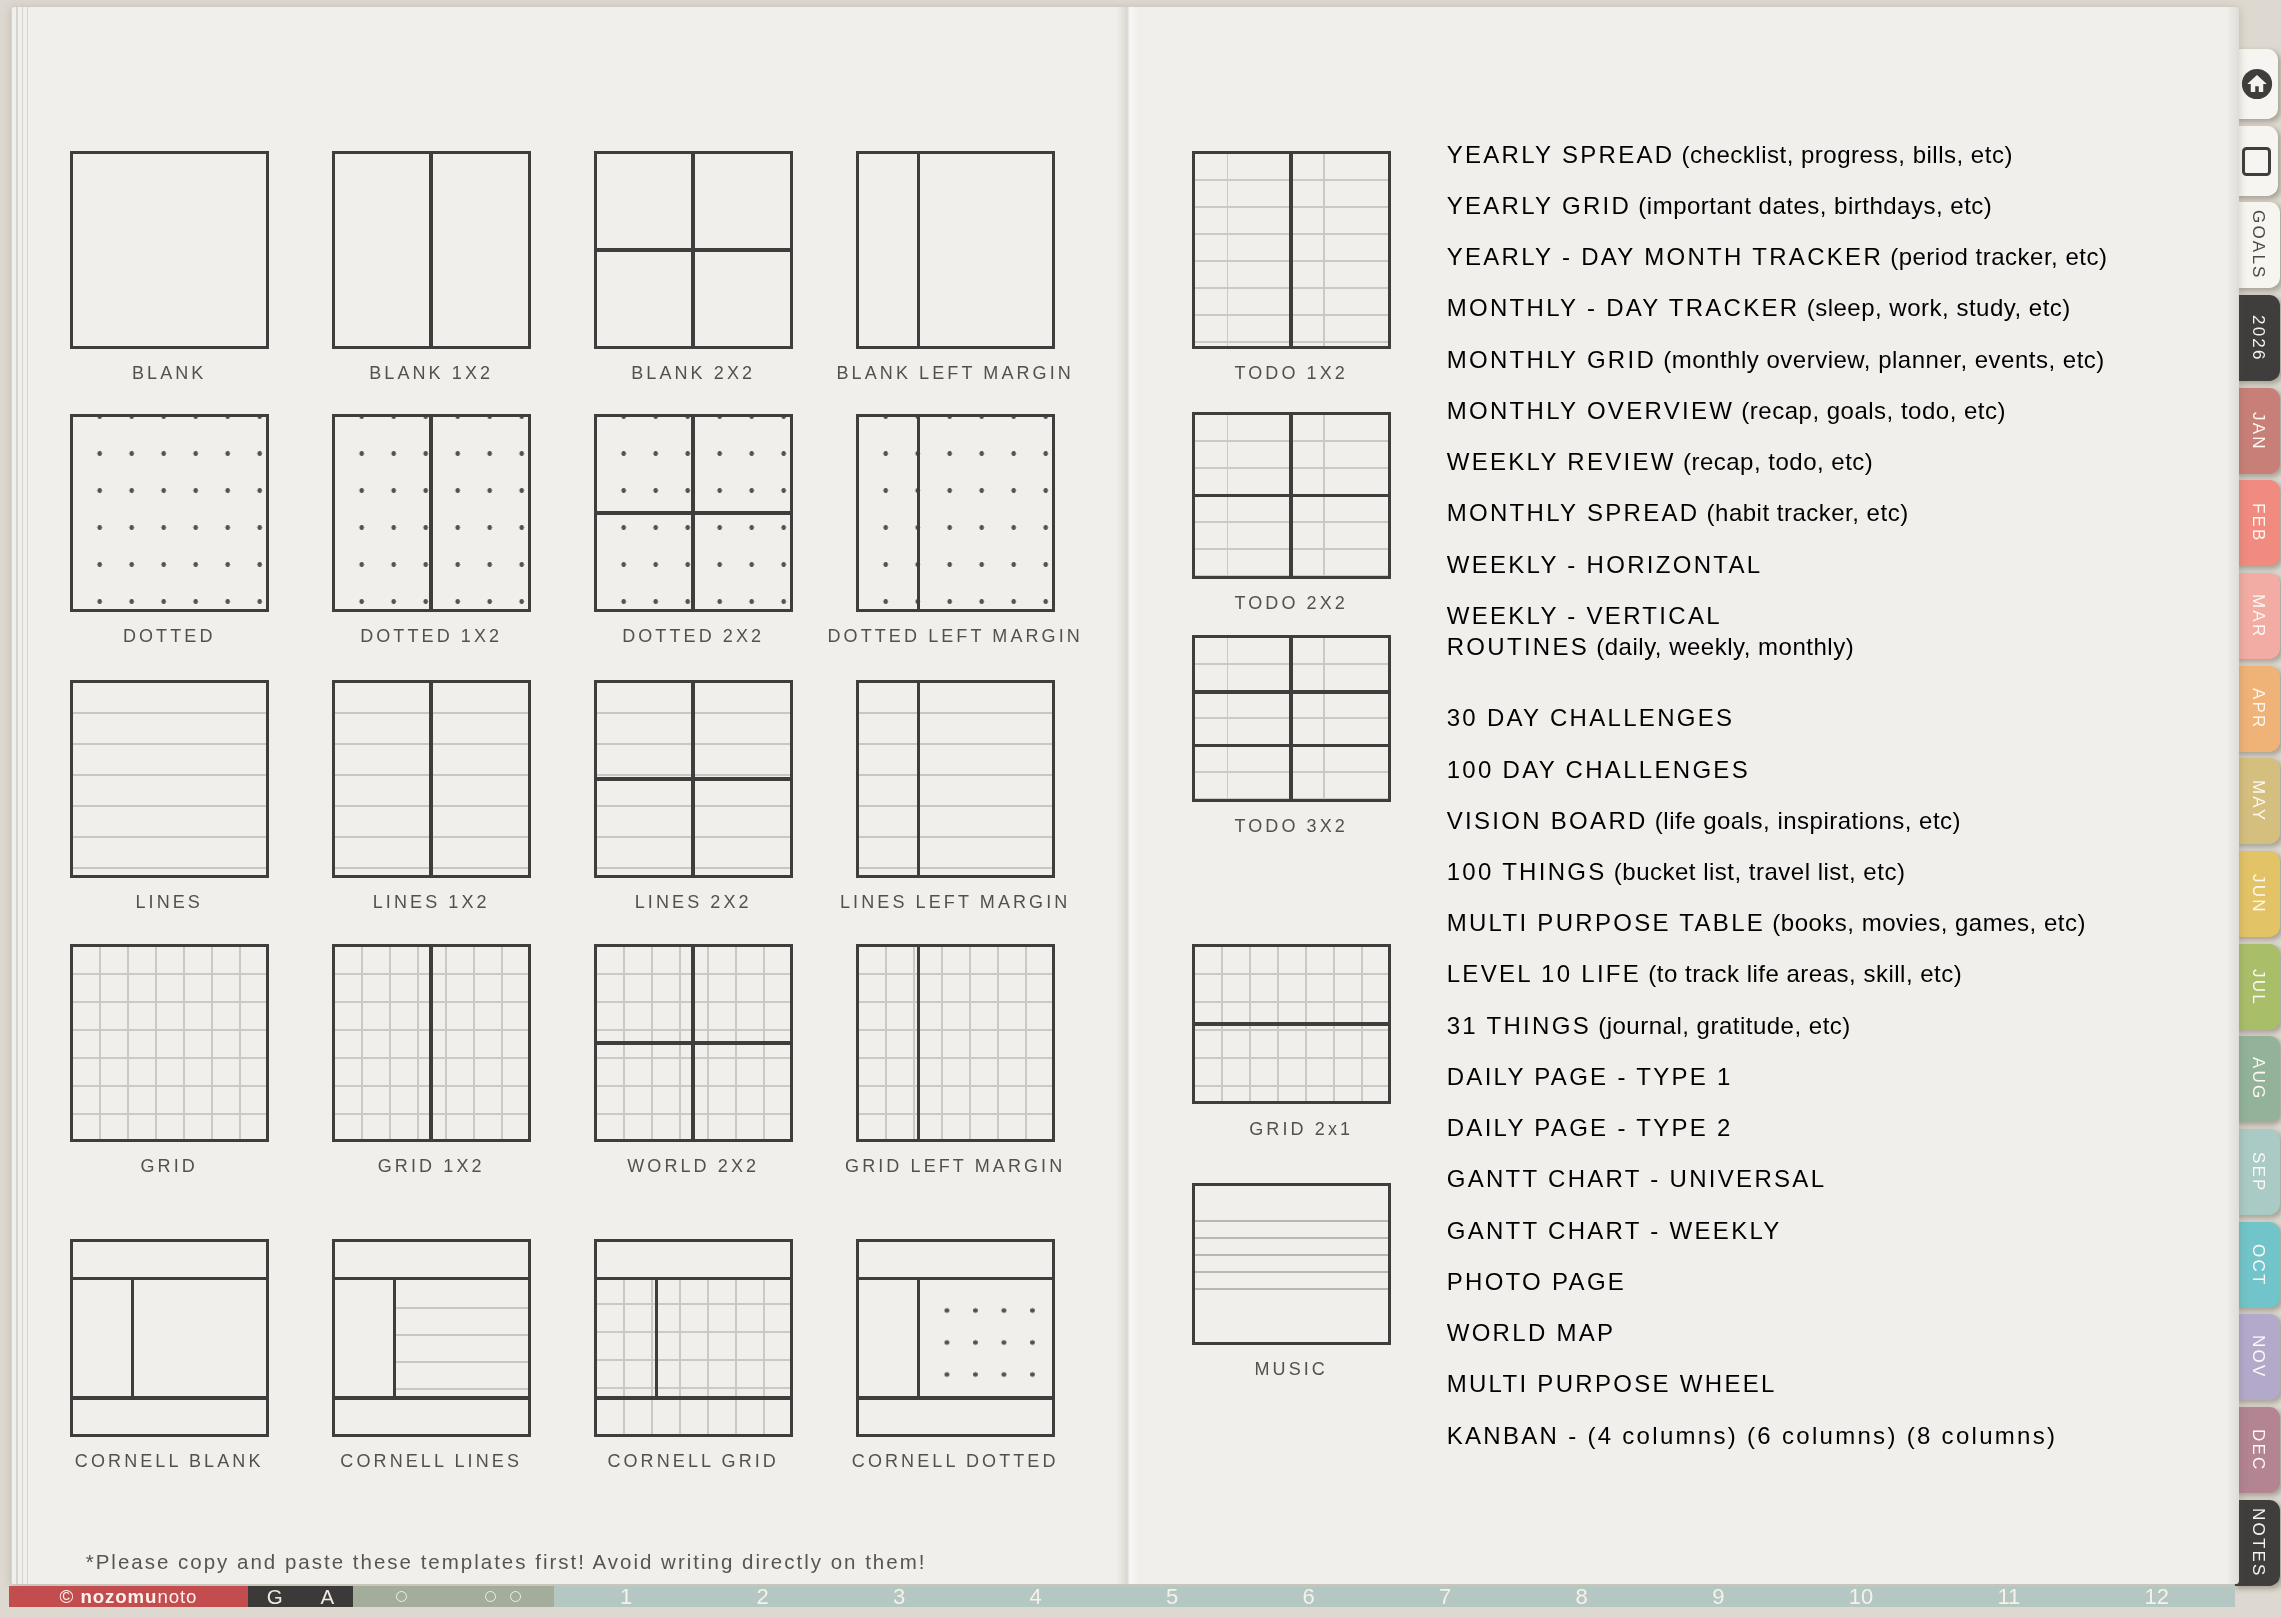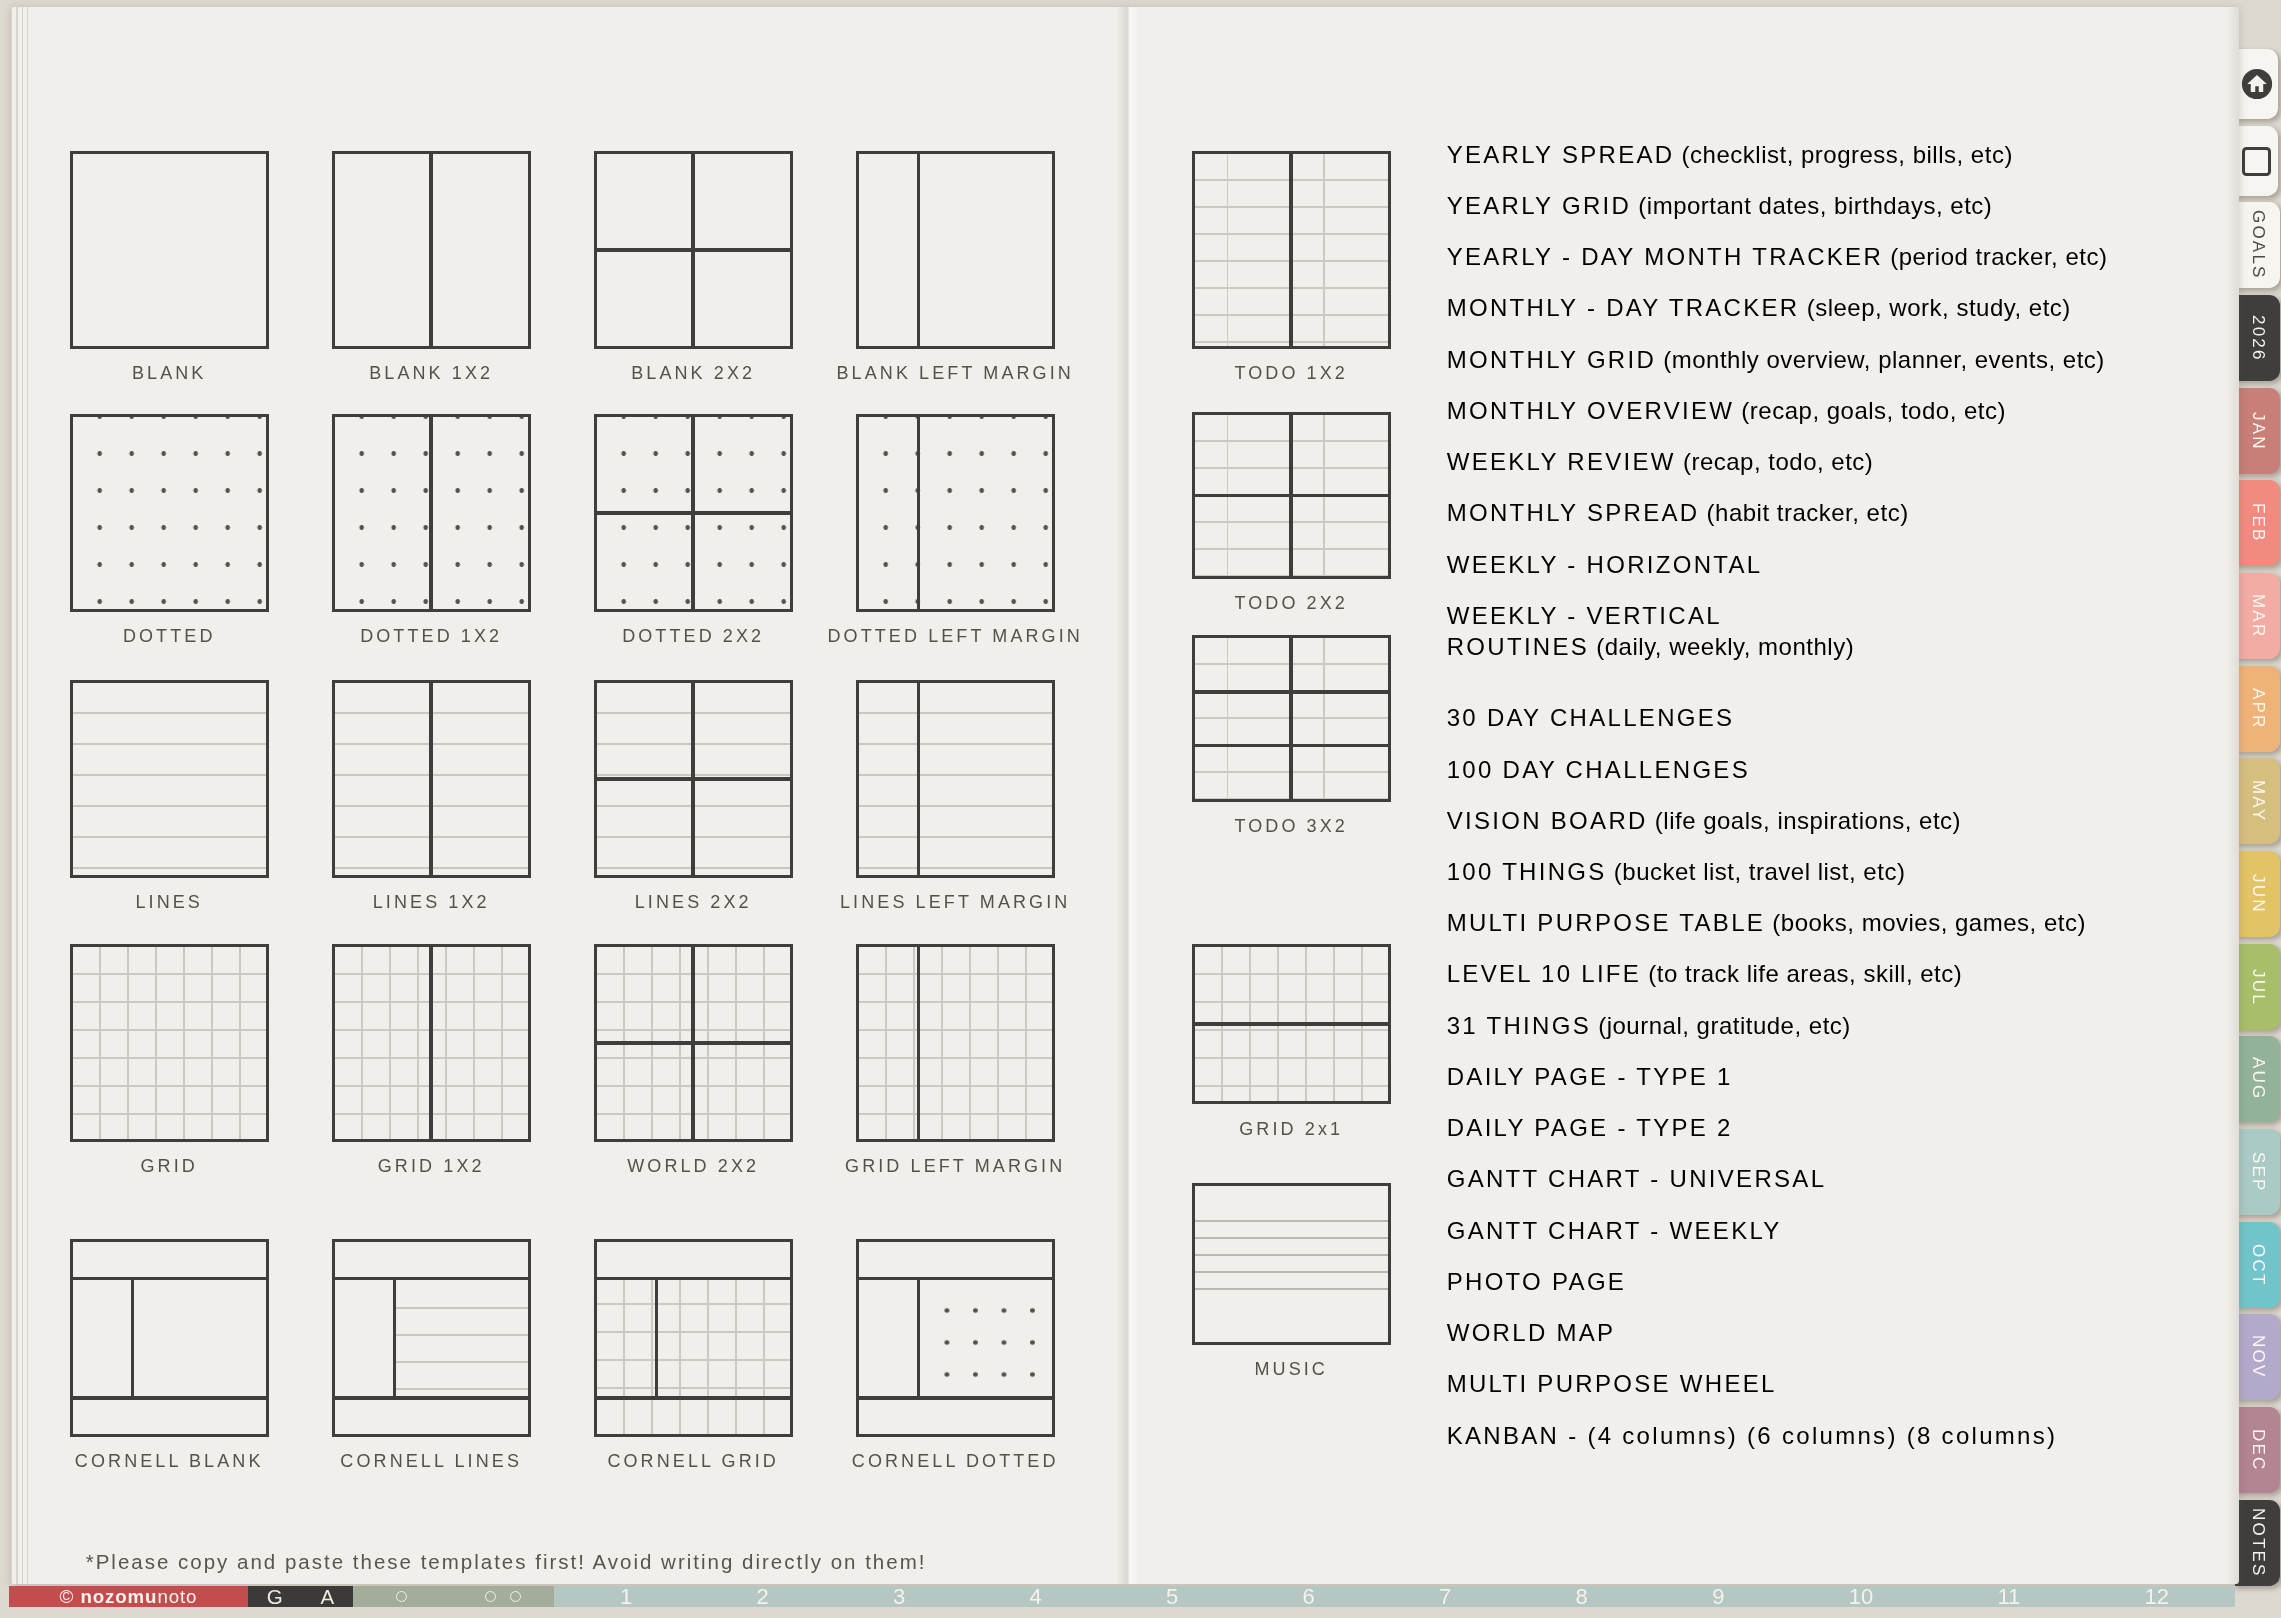--- a/index.html
+++ b/index.html
@@ -244,21 +244,21 @@
             <div class="dv" style="top: calc(33.3% - 1.8px); height: 3.6px; left: 0px; right: 0px;"></div>
             <div class="dv" style="top: calc(66.6% - 1.8px); height: 3.6px; left: 0px; right: 0px;"></div>
           </div>
           <div class="tlabel" style="top: 181px;">TODO 3X2</div>
         </div>
         <div class="thumb" style="left: 1181px; top: 937px; width: 199px; height: 200px;">
           <div class="tbox" style="height: 160px;">
             <div class="fill f-grid"></div>
             <div class="dv" style="top: calc(50% - 1.8px); height: 3.6px; left: 0px; right: 0px;"></div>
           </div>
-          <div class="tlabel" style="top: 175px;">GRID 2x1</div>
+          <div class="tlabel" style="top: 175px; margin-left: 10px;">GRID 2x1</div>
         </div>
         <div class="thumb" style="left: 1181px; top: 1176px; width: 199px; height: 201px;">
           <div class="tbox" style="height: 162px;">
             <div class="f-music"></div>
           </div>
           <div class="tlabel" style="top: 176px;">MUSIC</div>
         </div>
       </div>
     <div id="ess-list">
         <div class="ess-item" style="top: 134px;"><span class="ess-name">YEARLY SPREAD</span><span class="ess-desc">  (checklist, progress, bills, etc)</span></div>

